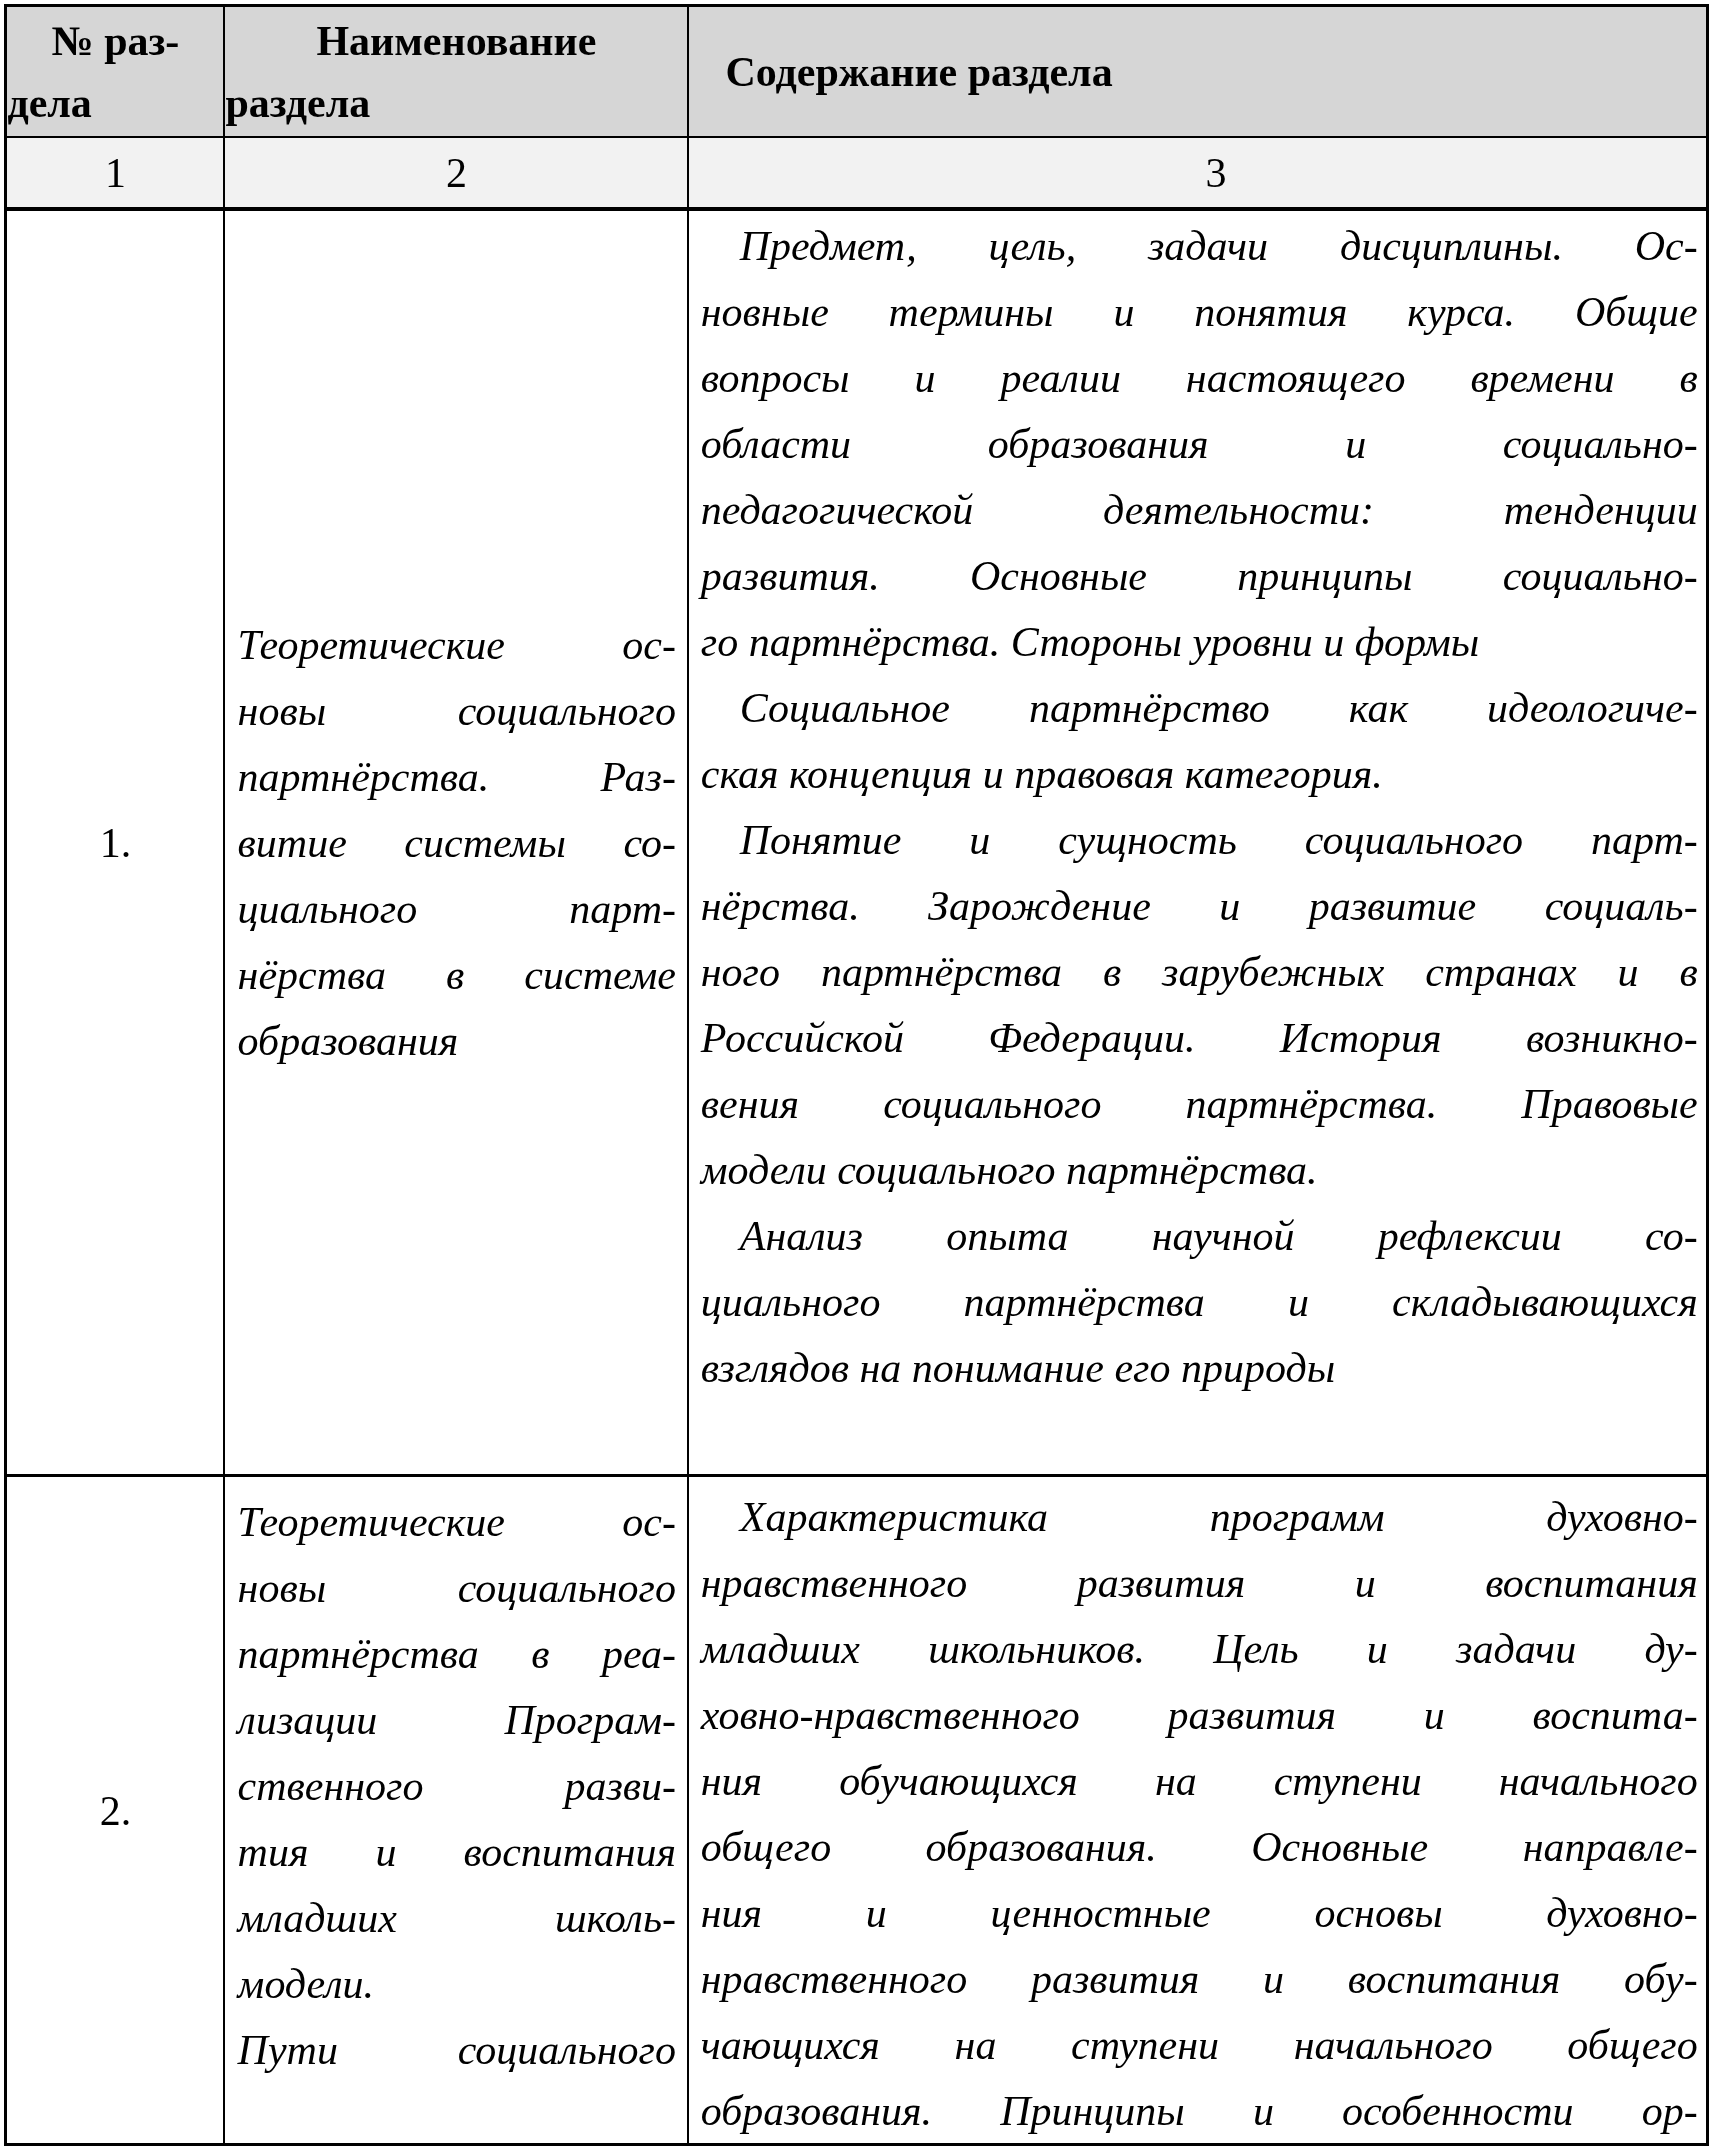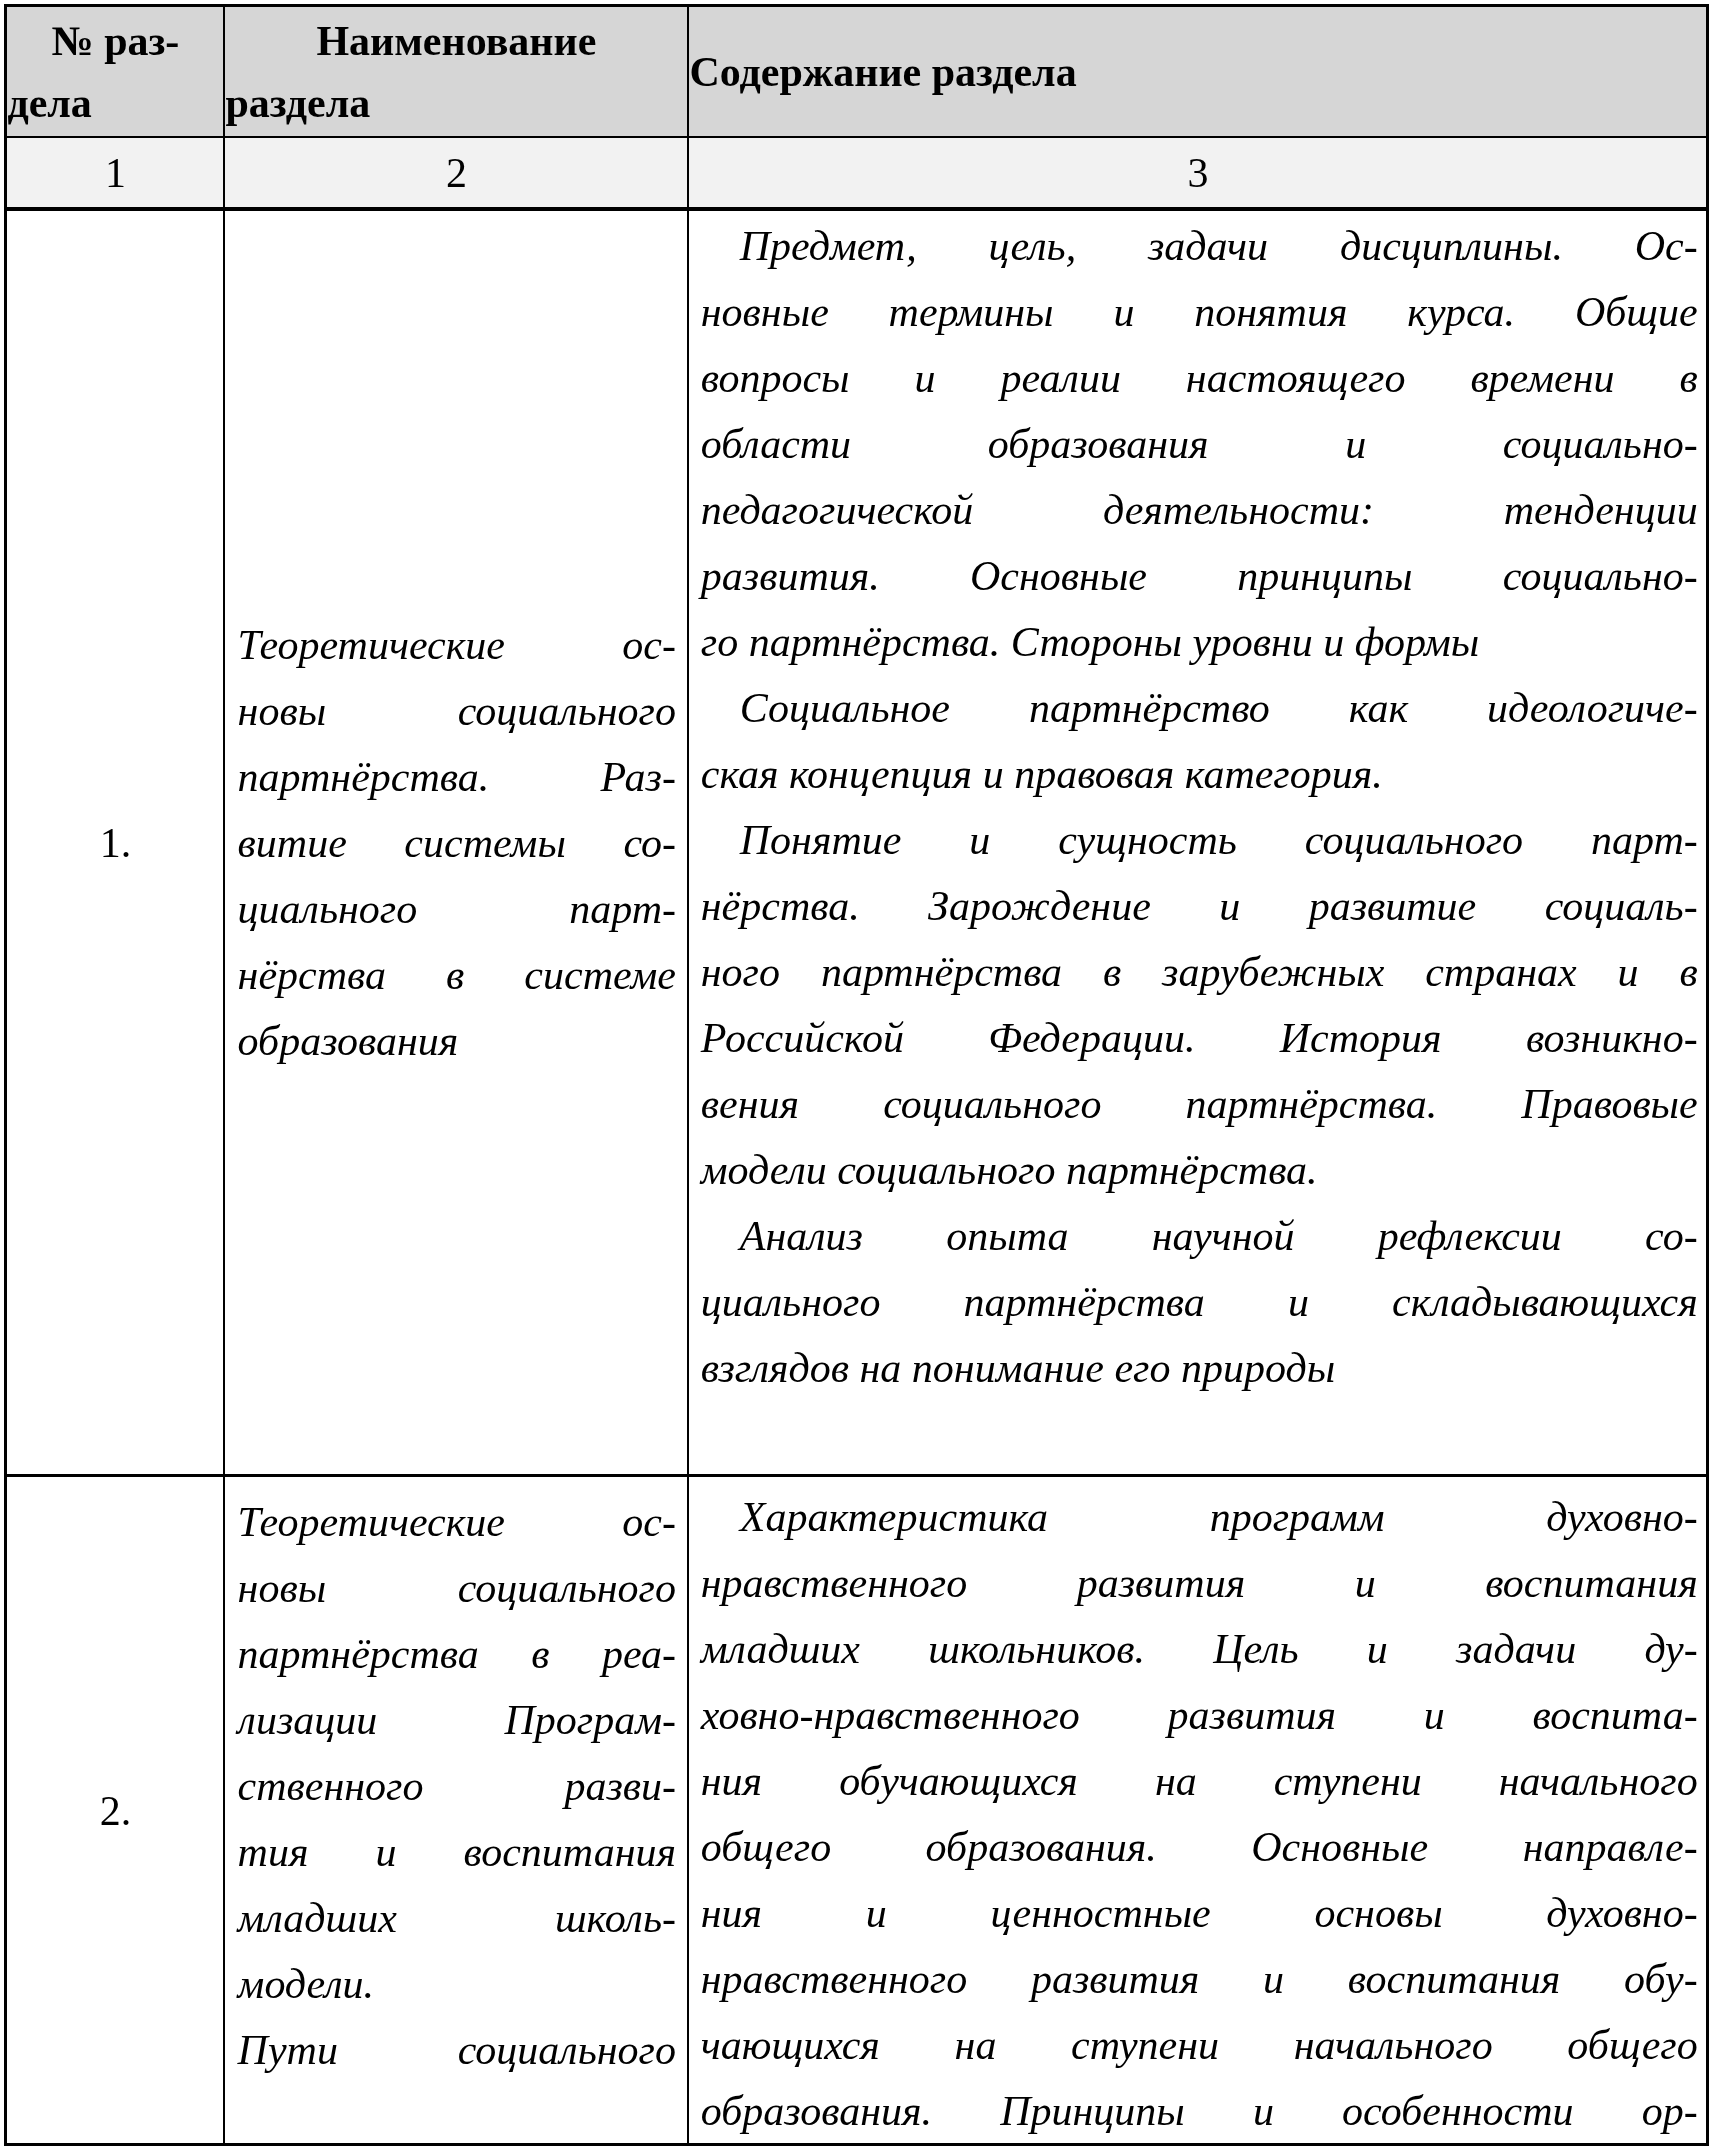--- a/index.html
+++ b/index.html
@@ -19,21 +19,21 @@
     border: 3.5px solid var(--border-color, #000);
     display: flex;
     flex-direction: column;
     background: #fff;
   }
 
   .row { display: flex; width: 100%; }
   .cell { overflow: hidden; }
   .c1 { width: 218px; border-right: 2.6px solid var(--border-color, #000); flex: none; }
   .c2 { width: 464px; border-right: 2.6px solid var(--border-color, #000); flex: none; }
-  .c3 { flex: 1; }
+  .c3 { flex: 1; padding-left: 36px; }
 
   
   .hdr {
     height: 131px; flex: none;
     background: var(--header-bg, #d6d6d6);
     border-bottom: 2.6px solid var(--border-color, #000);
     font-weight: bold;
   }
   .hdr .cell { display: flex; flex-direction: column; justify-content: center; }
   .hdr .para .line {

